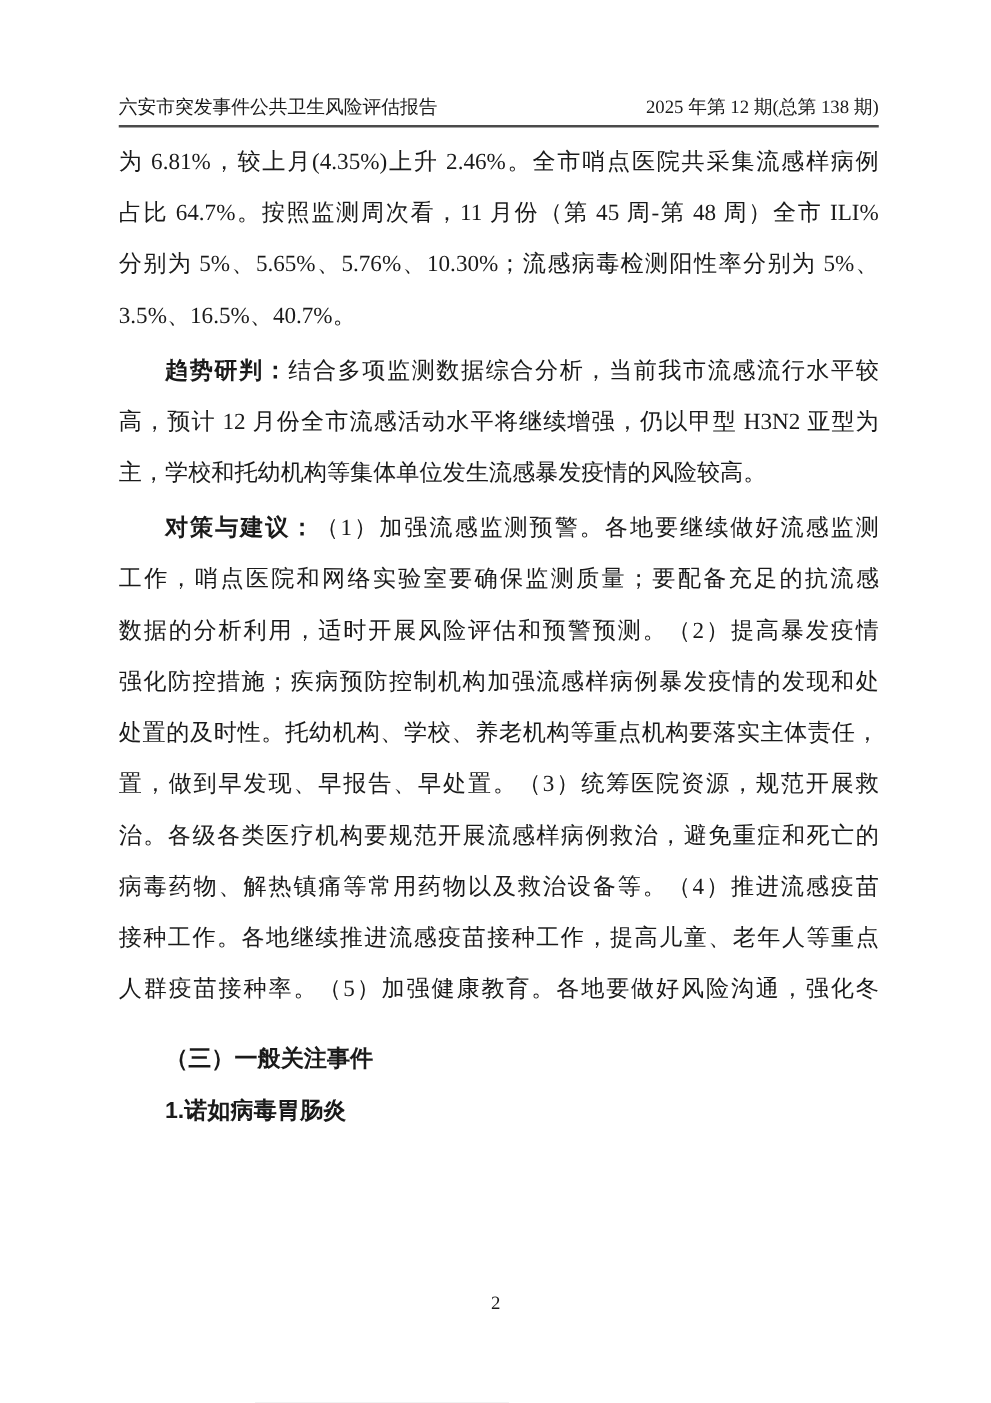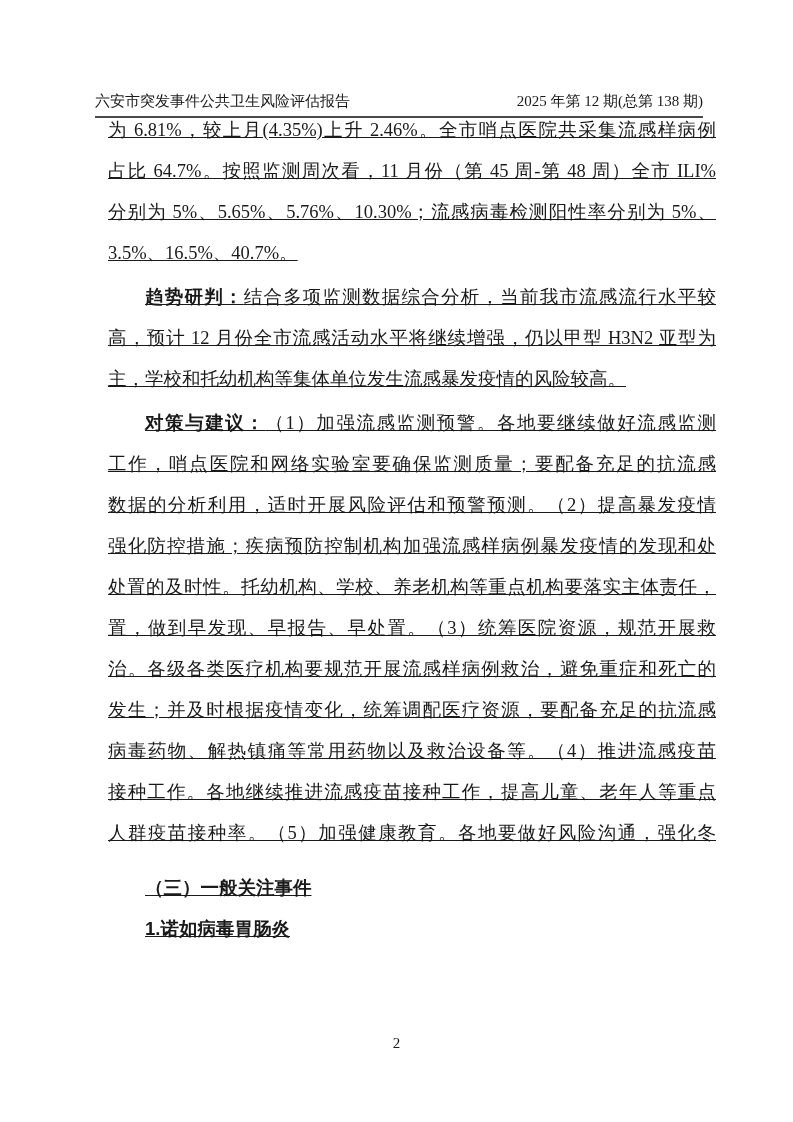--- a/index.html
+++ b/index.html
@@ -10,36 +10,35 @@
     height: 1122px;
     margin: 0 auto;
     background: #ffffff;
     overflow: hidden;
     font-family: "Liberation Serif", "DejaVu Serif", serif;
     color: #1a1a1a;
   }
   .page-header {
     position: absolute;
     left: 95px;
-    top: 92px;
+    top: 76px;
     width: 608px;
     display: flex;
     justify-content: space-between;
     align-items: flex-end;
     font-size: 15px;
     padding-bottom: 5px;
     border-bottom: 2.5px solid #4a4a4a;
   }
   .doc-body {
     position: absolute;
-    left: 108px;
+    left: 95px;
     top: 110px;
     width: 608px;
     font-size: 18.5px;
-    text-decoration: underline;
   }
   .para { margin: 0; }
   .para.gap { margin-top: 3px; }
   .para.heading-gap { margin-top: 13px; }
   .line {
     line-height: 41px;
     height: 41px;
     text-align: justify;
     white-space: normal;
   }
@@ -84,21 +83,20 @@
         <div class="line"><span class="run">主，学校和托幼机构等集体单位发生流感暴发疫情的风险较高。</span></div>
       </div>
       <div class="para gap">
         <div class="line full indent"><span class="run bold">对策与建议：</span><span class="run">（1）加强流感监测预警。各地要继续做好流感监测</span></div>
         <div class="line full"><span class="run">工作，哨点医院和网络实验室要确保监测质量；要配备充足的抗流感</span></div>
         <div class="line full"><span class="run">数据的分析利用，适时开展风险评估和预警预测。（2）提高暴发疫情</span></div>
         <div class="line full"><span class="run">强化防控措施；疾病预防控制机构加强流感样病例暴发疫情的发现和处</span></div>
         <div class="line full"><span class="run">处置的及时性。托幼机构、学校、养老机构等重点机构要落实主体责任，</span></div>
         <div class="line full"><span class="run">置，做到早发现、早报告、早处置。（3）统筹医院资源，规范开展救</span></div>
         <div class="line full"><span class="run">治。各级各类医疗机构要规范开展流感样病例救治，避免重症和死亡的</span></div>
-        <div class="line full"><span class="run">发生；并及时根据疫情变化，统筹调配医疗资源，要配备充足的抗流感</span></div>
         <div class="line full"><span class="run">病毒药物、解热镇痛等常用药物以及救治设备等。（4）推进流感疫苗</span></div>
         <div class="line full"><span class="run">接种工作。各地继续推进流感疫苗接种工作，提高儿童、老年人等重点</span></div>
         <div class="line full"><span class="run">人群疫苗接种率。（5）加强健康教育。各地要做好风险沟通，强化冬</span></div>
       </div>
       <div class="para heading heading-gap">
         <div class="line indent"><span class="run bold">（三）一般关注事件</span></div>
       </div>
       <div class="para heading">
         <div class="line indent"><span class="run bold">1.诺如病毒胃肠炎</span></div>
       </div>

